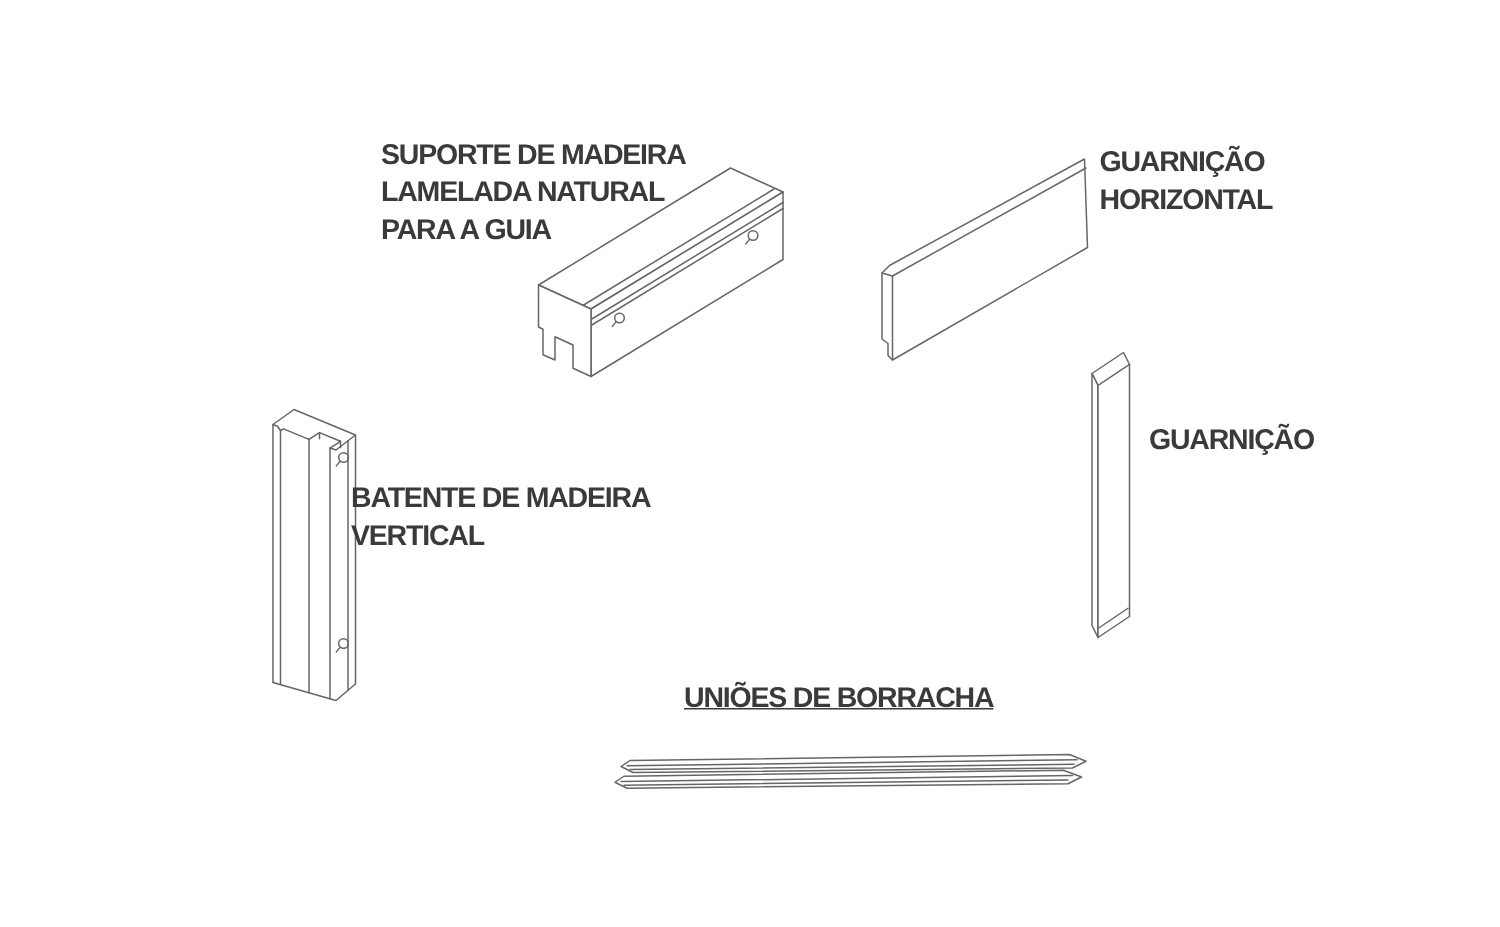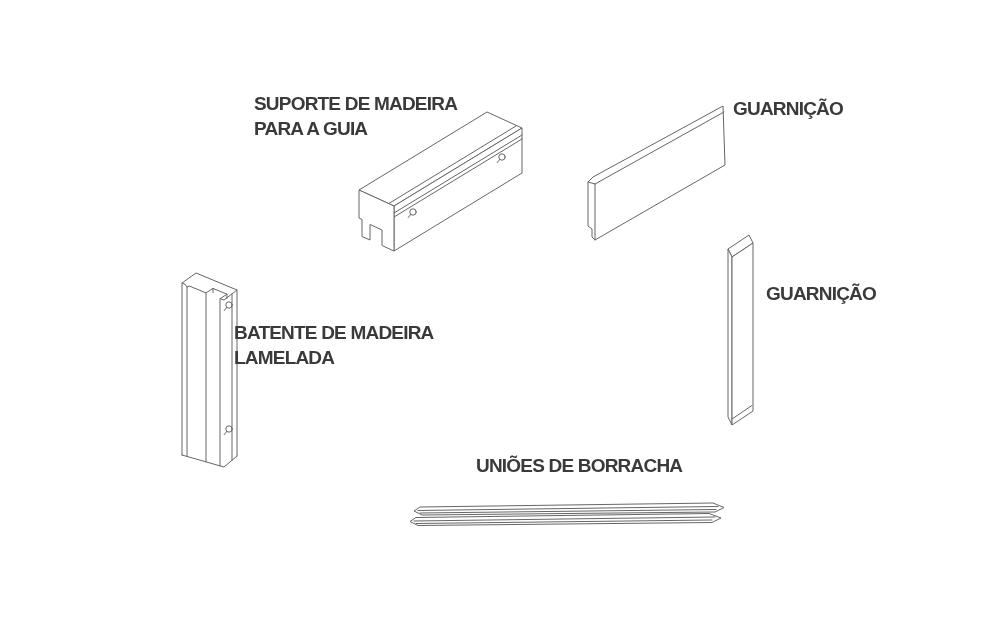--- a/index.html
+++ b/index.html
@@ -110,33 +110,35 @@
       <path class="draw" d="M384,513 L680,509.5"></path>
 
       <path class="face" d="M380,517.5 L673,513.5 L685,518 L676,522.5 L382,525.5 L374,521.5 Z"></path>
       <path class="draw" d="M378,521 L679,517"></path>
       <path class="draw" d="M380,523.5 L676,520"></path>
     </g>
   </svg>
 
   <div class="part-label" style="left:218px;top:91px;">
     <span>SUPORTE DE MADEIRA</span>
+    <span>LAMELADA NATURAL</span>
     <span>PARA A GUIA</span>
   </div>
 
   <div class="part-label" style="left:697px;top:96px;">
     <span>GUARNIÇÃO</span>
+    <span>HORIZONTAL</span>
   </div>
 
   <div class="part-label" style="left:730px;top:281px;">
     <span>GUARNIÇÃO</span>
   </div>
 
   <div class="part-label" style="left:198px;top:320px;">
     <span>BATENTE DE MADEIRA</span>
-    <span>LAMELADA</span>
+    <span>VERTICAL</span>
   </div>
 
-  <div class="part-label" style="left:440px;top:453px;">
+  <div class="part-label" style="left:420px;top:453px;text-decoration:underline;">
     <span>UNIÕES DE BORRACHA</span>
   </div>
 
 </div>
 
 </body></html>

